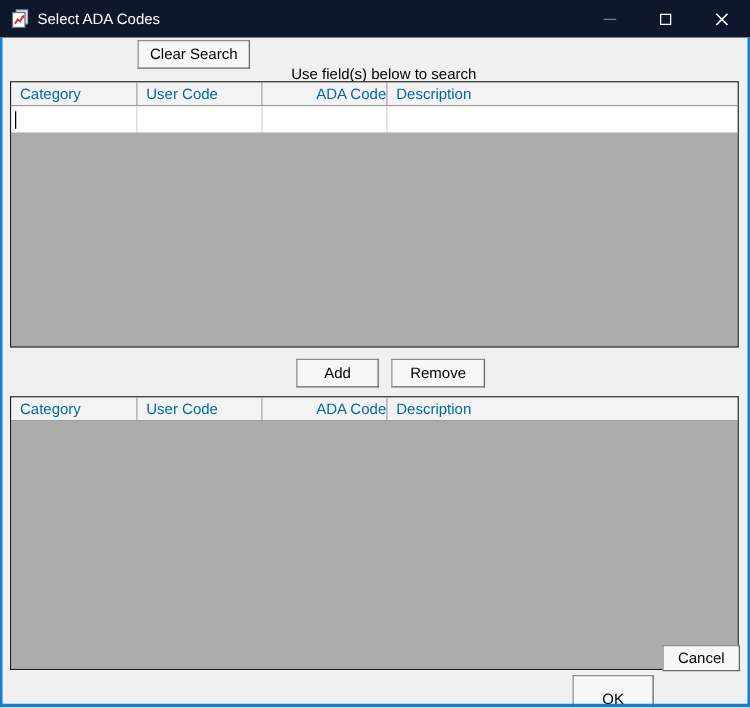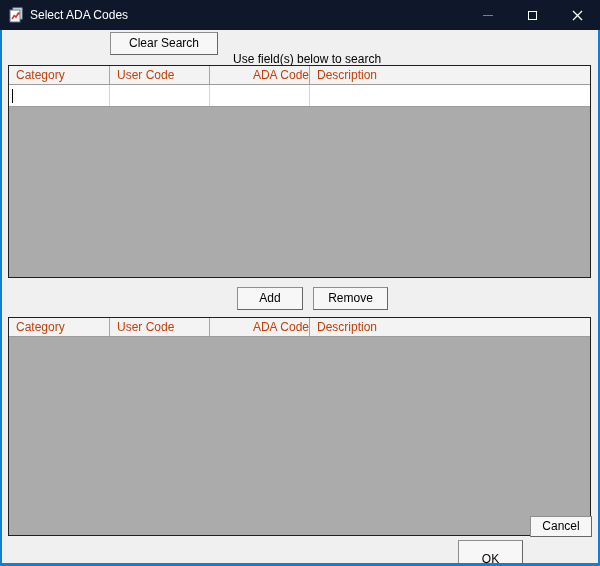--- a/index.html
+++ b/index.html
@@ -25,32 +25,32 @@
   .frame-bottom{ position:absolute; left:0; right:0; bottom:0; height:3px; background:#0f7fd7; }
   
   .btn {
     position:absolute; height:23px; font-family:"Liberation Sans", sans-serif;
     font-size:12px; color:#000;
     background:#f7f7f7; border:1px solid #8e8e8e;
     border-right-color:#666; border-bottom-color:#666;
     text-align:center; line-height:21px; cursor:default;
   }
   .btn-show-results { left:8px;  top:32px; width:95px; }
-  .btn-clear-search { left:110px; top:32px; width:108px; }
+  .btn-clear-search { left:110px; top:32px; width:90px; }
   .toolbar-hint { position:absolute; left:233px; top:48px; height:23px; line-height:23px; font-size:12px; color:#000; }
   
   .grid {
     position:absolute; left:8px; width:583px;
     border:1px solid #1f1f1f; background:#ababab;
     display:flex; flex-direction:column;
   }
   .grid-search  { top:65px;  height:213px; }
   .grid-results { top:317px; height:219px; }
   .grid-header { display:flex; height:19px; background:#f3f3f3; border-bottom:1px solid #9c9c9c; flex:0 0 auto; }
-  .hcell { font-size:12px; color:#c2410c; padding:2px 0 0 7px; border-right:1px solid #a6a6a6; overflow:hidden; white-space:nowrap; }
+  .hcell { font-size:12px; color:#0369a1; padding:2px 0 0 7px; border-right:1px solid #a6a6a6; overflow:hidden; white-space:nowrap; }
   .col-1 { width:101px; flex:0 0 auto; }
   .col-2 { width:100px; flex:0 0 auto; }
   .col-3 { width:100px; flex:0 0 auto;text-align:right; }
   .col-4 { flex:1 1 auto; border-right:none; }
   .grid-input-row { display:flex; height:22px; background:#ffffff; border-bottom:1px solid #9c9c9c; flex:0 0 auto; }
   .icell { font-size:12px; color:#000; padding:3px 0 0 3px; border-right:1px solid #d6d6d6; position:relative; }
   .icell.col-4 { border-right:none; }
   .caret { position:absolute; left:3px; top:4px; width:1px; height:14px; background:#000; animation:blink 1.1s steps(1) infinite; }
   @keyframes blink { 50% { opacity:0; } }
   .grid-filler { flex:1 1 auto; background:#ababab; }

